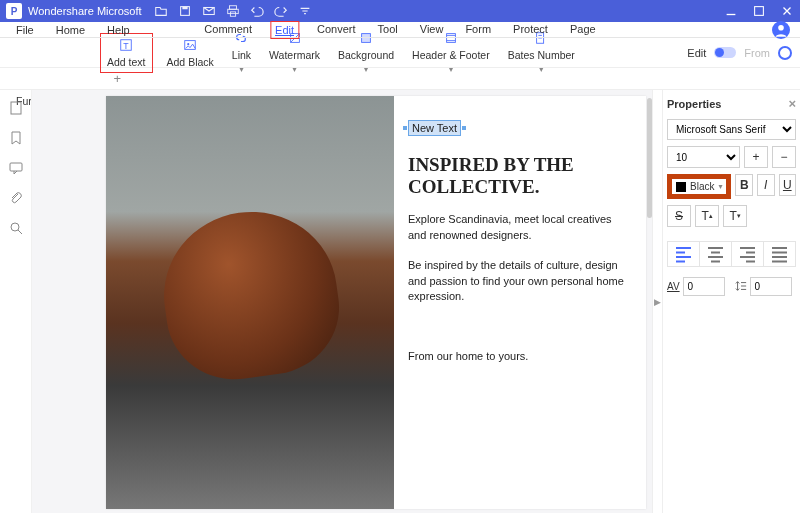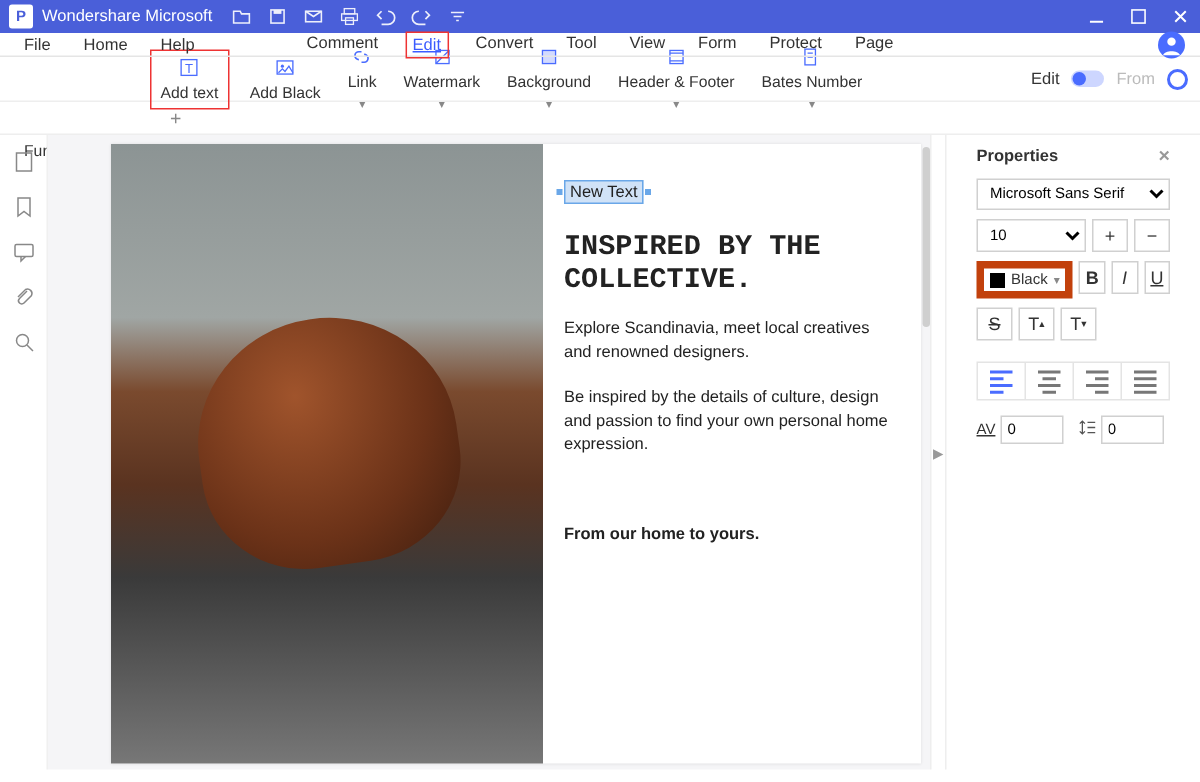--- a/index.html
+++ b/index.html
@@ -44,28 +44,28 @@
 .canvas { flex: 1; background: #f5f5f7; display: flex; justify-content: flex-end; overflow: hidden; position: relative; padding: 4px 6px; }
 .page { width: 540px; background: #fff; margin-top: 2px; box-shadow: 0 0 2px rgba(0,0,0,.1); display: flex; }
 .page .photo { width: 288px; background: linear-gradient(180deg,#8c9494 0%,#a0a6a4 28%,#7a4a2e 40%,#5a3320 55%,#3a3a3a 70%,#777 100%); position: relative; }
 .page .photo::after { content: ''; position: absolute; left: 20%; top: 28%; width: 60%; height: 40%; background: radial-gradient(ellipse at 40% 30%, #a0542c 0%, #6b3218 60%, #3e1d0e 100%); border-radius: 50% 50% 40% 40%; transform: rotate(-8deg); }
 .page .textcol { flex: 1; padding: 24px 16px 10px 14px; font-family: Georgia, 'Times New Roman', serif; color: #222; }
 .newtext-wrap { position: relative; margin-bottom: 18px; }
 .newtext { display: inline-block; border: 1px solid #6aa7e8; background: #d0e2f7; padding: 1px 3px; font-size: 11px; position: relative; }
 .newtext::before, .newtext::after { content: ''; position: absolute; width: 4px; height: 4px; background: #6aa7e8; top: 50%; transform: translateY(-50%); }
 .newtext::before { left: -6px; }
 .newtext::after { right: -6px; }
-.h1 { font-family: Liberation Mono, monospace; font-weight: 700; font-size: 19px; line-height: 1.15; margin-bottom: 14px; }
+.h1 { font-family: Liberation Serif, serif; font-weight: 700; font-size: 19px; line-height: 1.15; margin-bottom: 14px; }
 .para { font-size: 11px; line-height: 1.45; margin-bottom: 14px; }
-.bold { font-weight: 700; margin-top: 44px; }
+.bold { font-weight: 400; margin-top: 44px; }
 .scrollthumb { position: absolute; right: 0; top: 8px; width: 5px; height: 120px; background: #cfcfcf; border-radius: 3px; }
 
 .collapse { width: 10px; display: flex; align-items: center; justify-content: center; color: #999; font-size: 9px; border-left: 1px solid #eee; }
 
-.props { width: 170px; border-left: 1px solid #eee; padding: 6px 20px; }
+.props { width: 138px; border-left: 1px solid #eee; padding: 6px 4px; }
 .props .hdr { display: flex; justify-content: space-between; align-items: center; font-size: 11px; font-weight: 600; margin-bottom: 8px; }
 .props .hdr .x { color: #999; font-size: 13px; }
 .props .row { display: flex; gap: 4px; margin-bottom: 6px; }
 .props select, .props input { border: 1px solid #d0d0d0; font-size: 10px; padding: 3px 4px; background: #fff; width: 100%; }
 .props .sq { width: 24px; height: 22px; border: 1px solid #d0d0d0; display: flex; align-items: center; justify-content: center; font-size: 12px; }
 .props .sq.act { border-color: #4a6cff; color: #4a6cff; }
 .props .colorsel { display: flex; align-items: center; border: 5px solid #c2410c; padding: 2px 4px; gap: 4px; font-size: 10px; flex: 1; }
 .props .swatch { width: 10px; height: 10px; background: #000; }
 .props .alignrow { border: 1px solid #e4e4e4; display: flex; margin-bottom: 10px; }
 .props .alignrow .sq { border: none; border-right: 1px solid #e4e4e4; flex: 1; height: 24px; }

